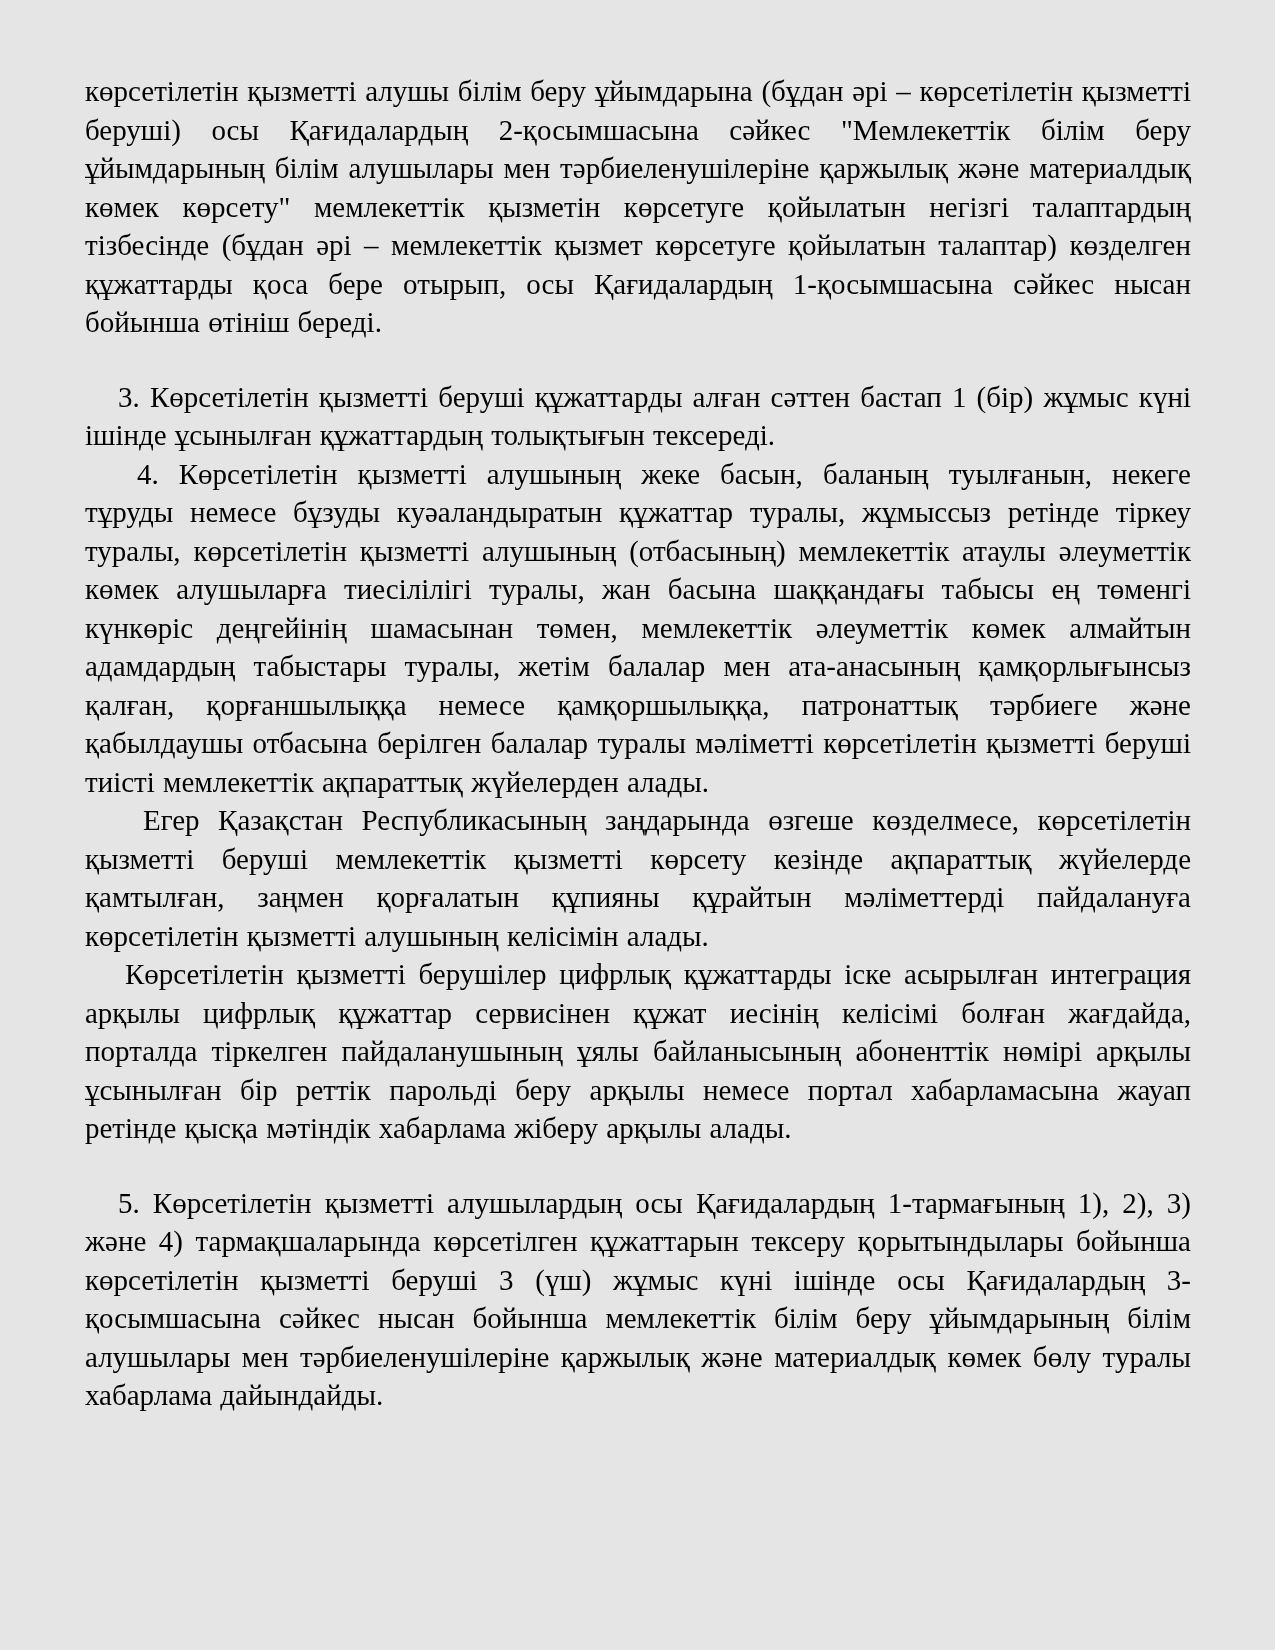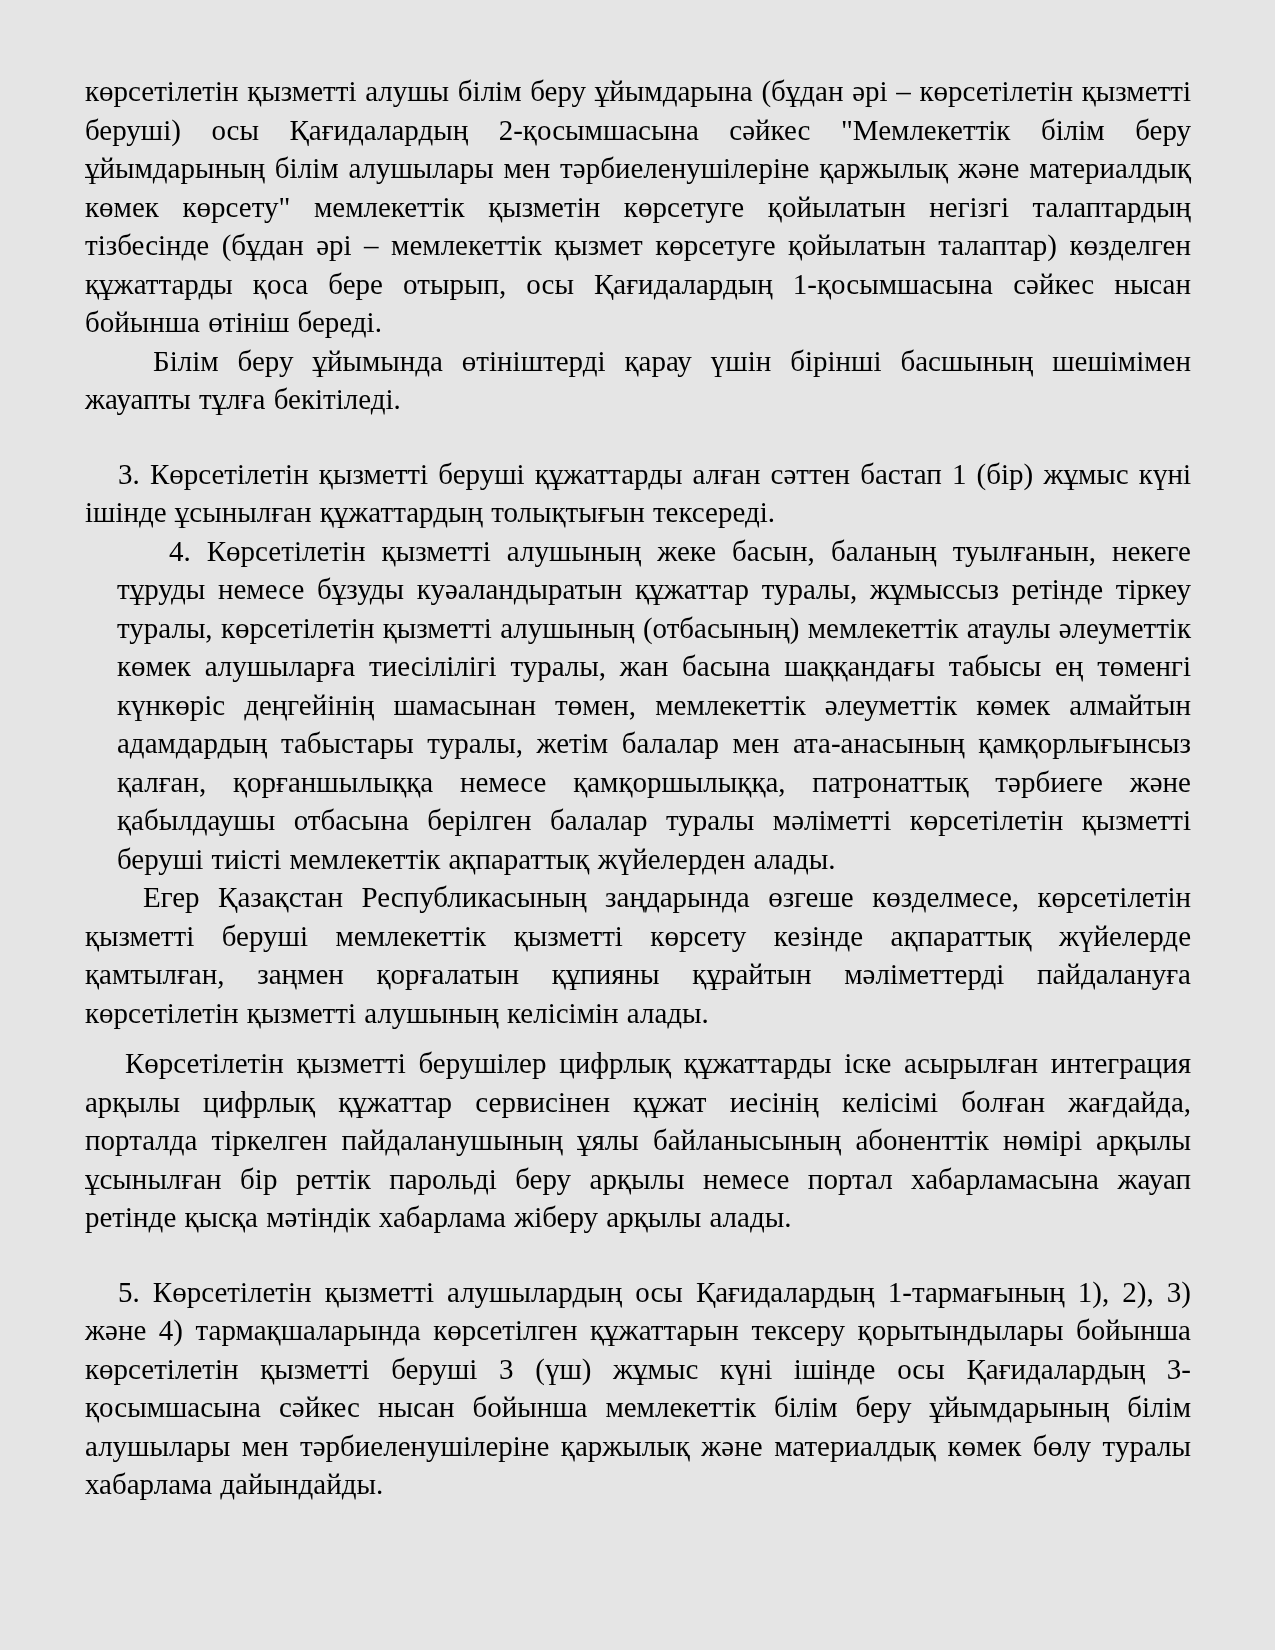--- a/index.html
+++ b/index.html
@@ -24,32 +24,31 @@
     color: #000000;
     font-size: 29px;
     line-height: 38.5px;
     text-align: justify;
     text-justify: inter-word;
     word-spacing: 1px;
   }
   .para { margin: 0; padding: 0; }
   .i0   { text-indent: 0; }
   .i33  { text-indent: 33px; margin-top: 36px; }
-  .i40  { text-indent: 40px; margin-top: 12px; }
-  .i52  { text-indent: 52px; margin-left: 32px; }
+  .i40  { text-indent: 40px; }
+  .i52  { text-indent: 52px; }
   .i58  { text-indent: 58px; }
   .i60  { text-indent: 60px; }
   .i68  { text-indent: 68px; }
 </style>
 </head>
 <body>
 
 <div class="page">
   <div class="text-block">
     <p class="para i0">көрсетілетін қызметті алушы білім беру ұйымдарына (бұдан әрі – көрсетілетін қызметті беруші) осы Қағидалардың 2-қосымшасына сәйкес "Мемлекеттік білім беру ұйымдарының білім алушылары мен тәрбиеленушілеріне қаржылық және материалдық көмек көрсету" мемлекеттік қызметін көрсетуге қойылатын негізгі талаптардың тізбесінде (бұдан әрі – мемлекеттік қызмет көрсетуге қойылатын талаптар) көзделген құжаттарды қоса бере отырып, осы Қағидалардың 1-қосымшасына сәйкес нысан бойынша өтініш береді.</p>
-    <p class="para i68">Білім беру ұйымында өтініштерді қарау үшін бірінші басшының шешімімен жауапты тұлға бекітіледі.</p>
     <p class="para i33">3. Көрсетілетін қызметті беруші құжаттарды алған сәттен бастап 1 (бір) жұмыс күні ішінде ұсынылған құжаттардың толықтығын тексереді.</p>
     <p class="para i52">4. Көрсетілетін қызметті алушының жеке басын, баланың туылғанын, некеге тұруды немесе бұзуды куәаландыратын құжаттар туралы, жұмыссыз ретінде тіркеу туралы, көрсетілетін қызметті алушының (отбасының) мемлекеттік атаулы әлеуметтік көмек алушыларға тиесілілігі туралы, жан басына шаққандағы табысы ең төменгі күнкөріс деңгейінің шамасынан төмен, мемлекеттік әлеуметтік көмек алмайтын адамдардың табыстары туралы, жетім балалар мен ата-анасының қамқорлығынсыз қалған, қорғаншылыққа немесе қамқоршылыққа, патронаттық тәрбиеге және қабылдаушы отбасына берілген балалар туралы мәліметті көрсетілетін қызметті беруші тиісті мемлекеттік ақпараттық жүйелерден алады.</p>
     <p class="para i58">Егер Қазақстан Республикасының заңдарында өзгеше көзделмесе, көрсетілетін қызметті беруші мемлекеттік қызметті көрсету кезінде ақпараттық жүйелерде қамтылған, заңмен қорғалатын құпияны құрайтын мәліметтерді пайдалануға көрсетілетін қызметті алушының келісімін алады.</p>
     <p class="para i40">Көрсетілетін қызметті берушілер цифрлық құжаттарды іске асырылған интеграция арқылы цифрлық құжаттар сервисінен құжат иесінің келісімі болған жағдайда, порталда тіркелген пайдаланушының ұялы байланысының абоненттік нөмірі арқылы ұсынылған бір реттік парольді беру арқылы немесе портал хабарламасына жауап ретінде қысқа мәтіндік хабарлама жіберу арқылы алады.</p>
     <p class="para i33">5. Көрсетілетін қызметті алушылардың осы Қағидалардың 1-тармағының 1), 2), 3) және 4) тармақшаларында көрсетілген құжаттарын тексеру қорытындылары бойынша көрсетілетін қызметті беруші 3 (үш) жұмыс күні ішінде осы Қағидалардың 3-қосымшасына сәйкес нысан бойынша мемлекеттік білім беру ұйымдарының білім алушылары мен тәрбиеленушілеріне қаржылық және материалдық көмек бөлу туралы хабарлама дайындайды.</p>
   </div>
 </div>
 
 </body></html>

